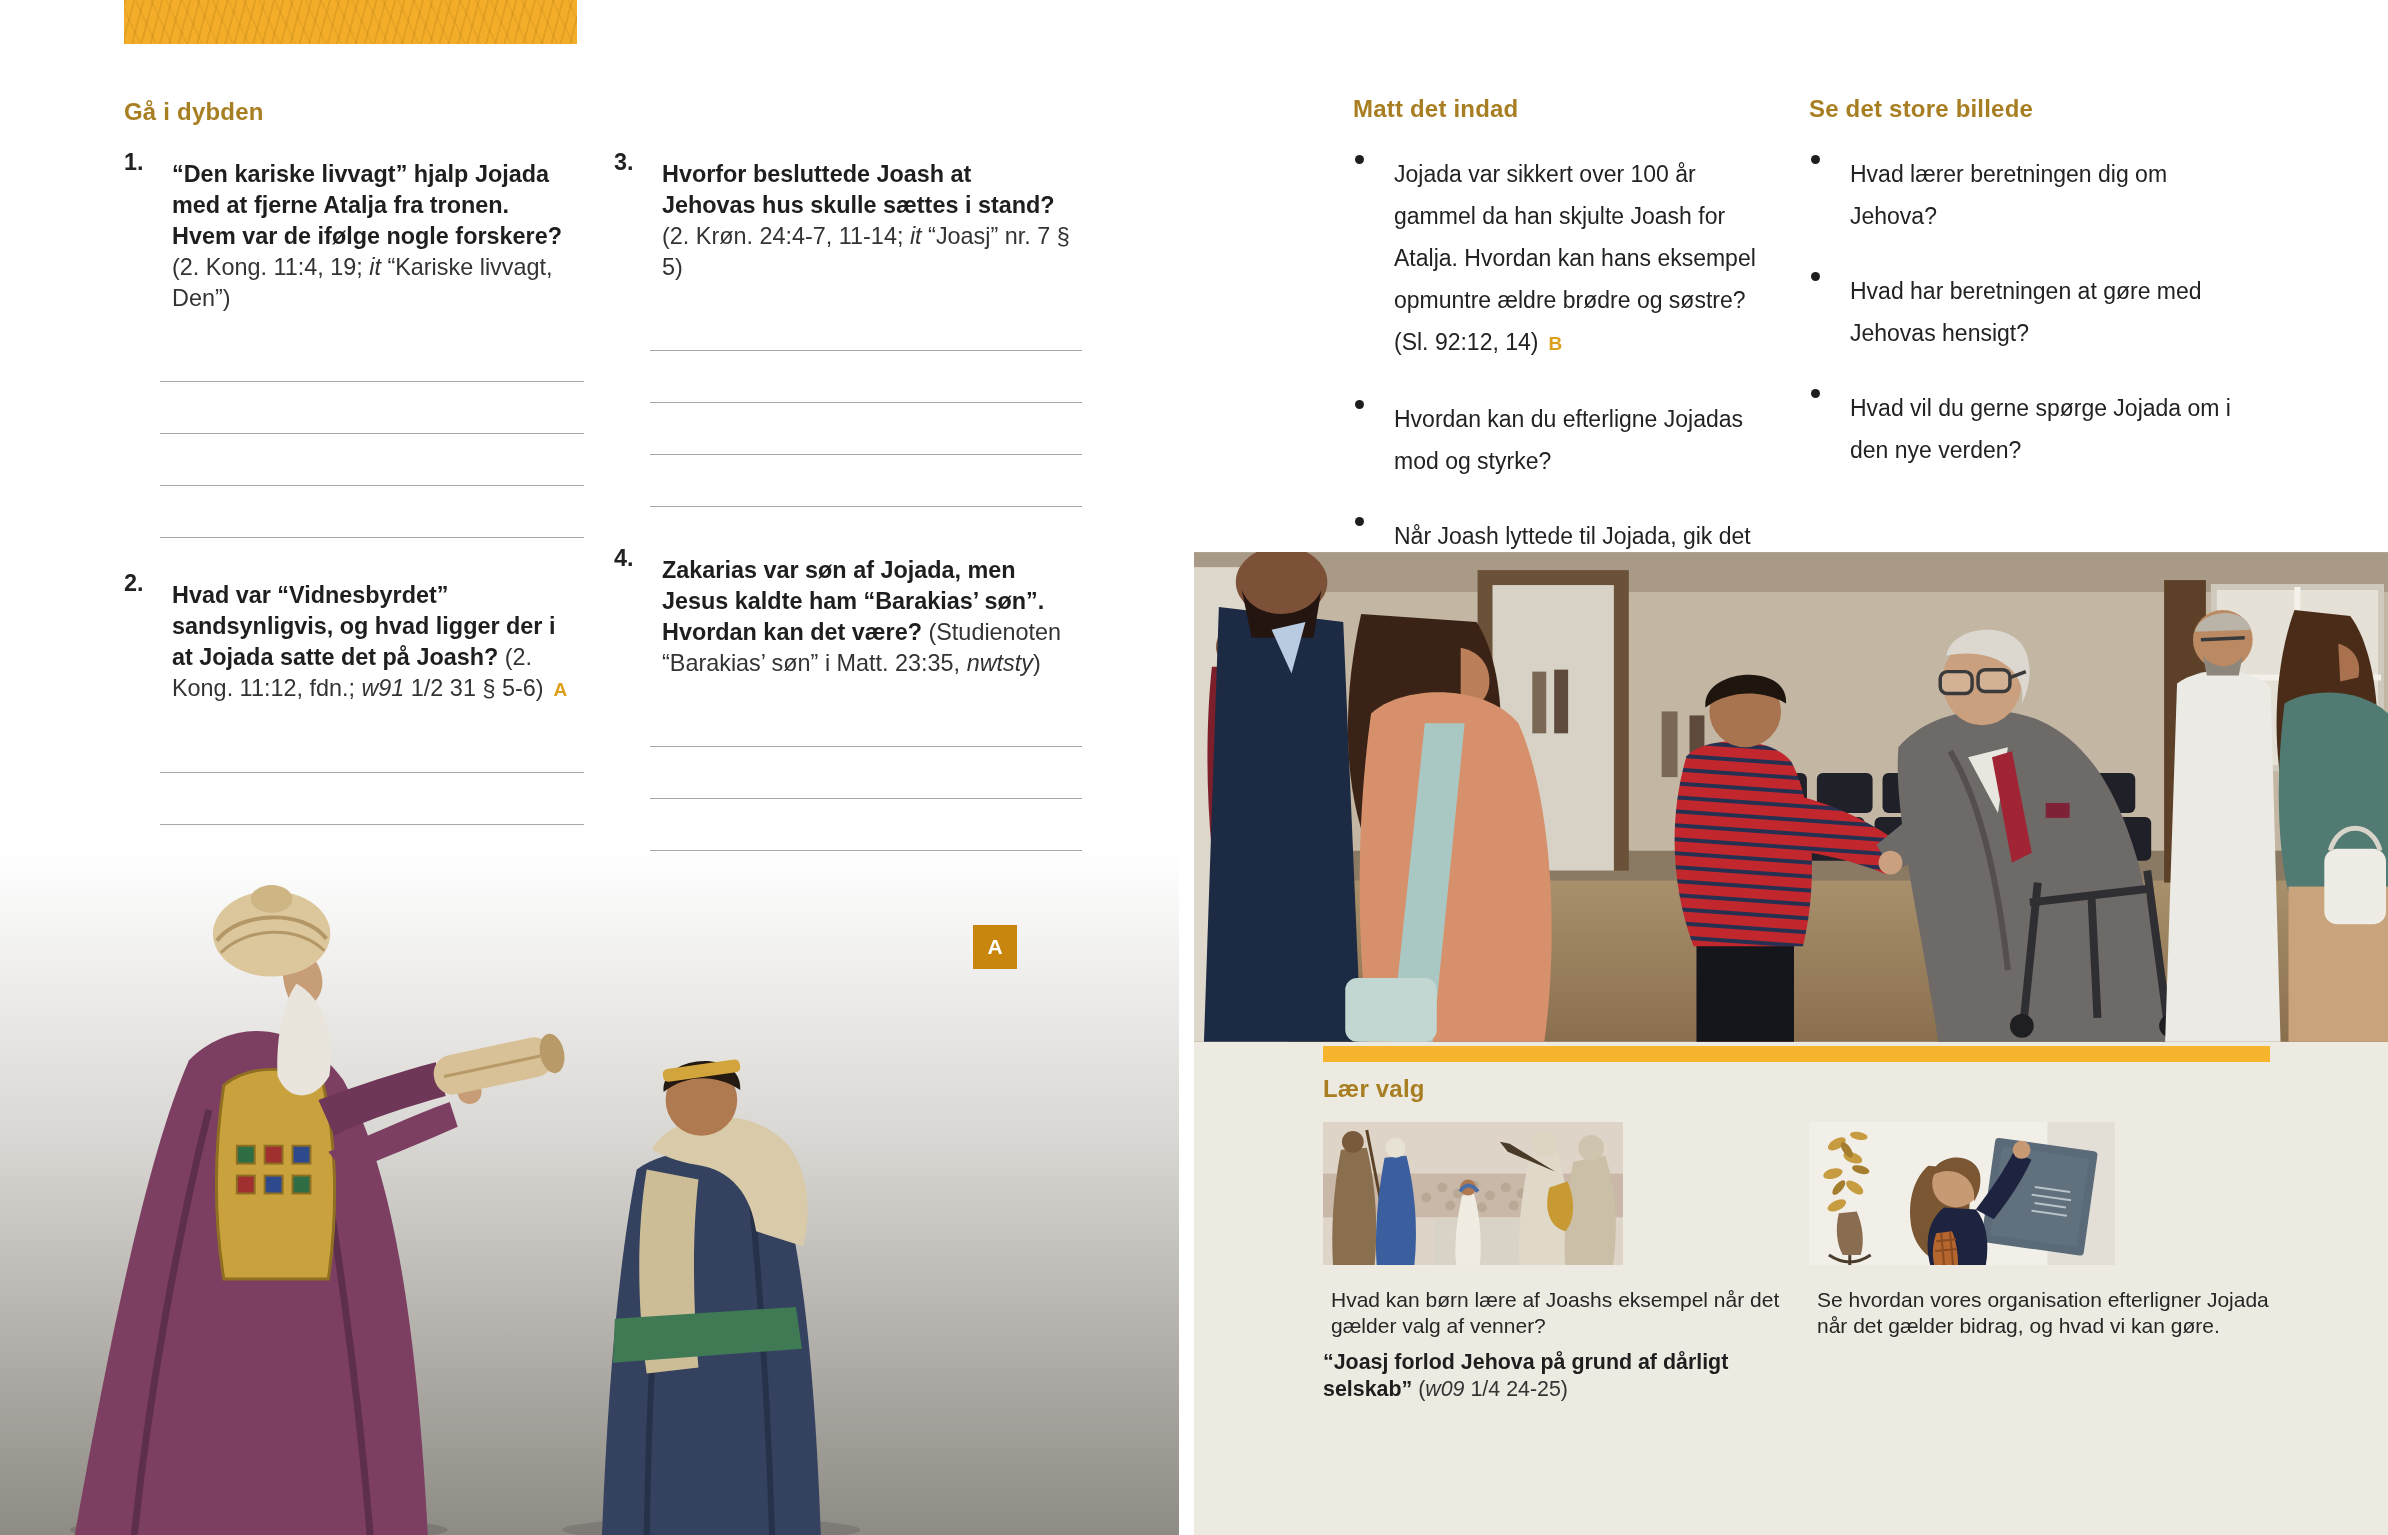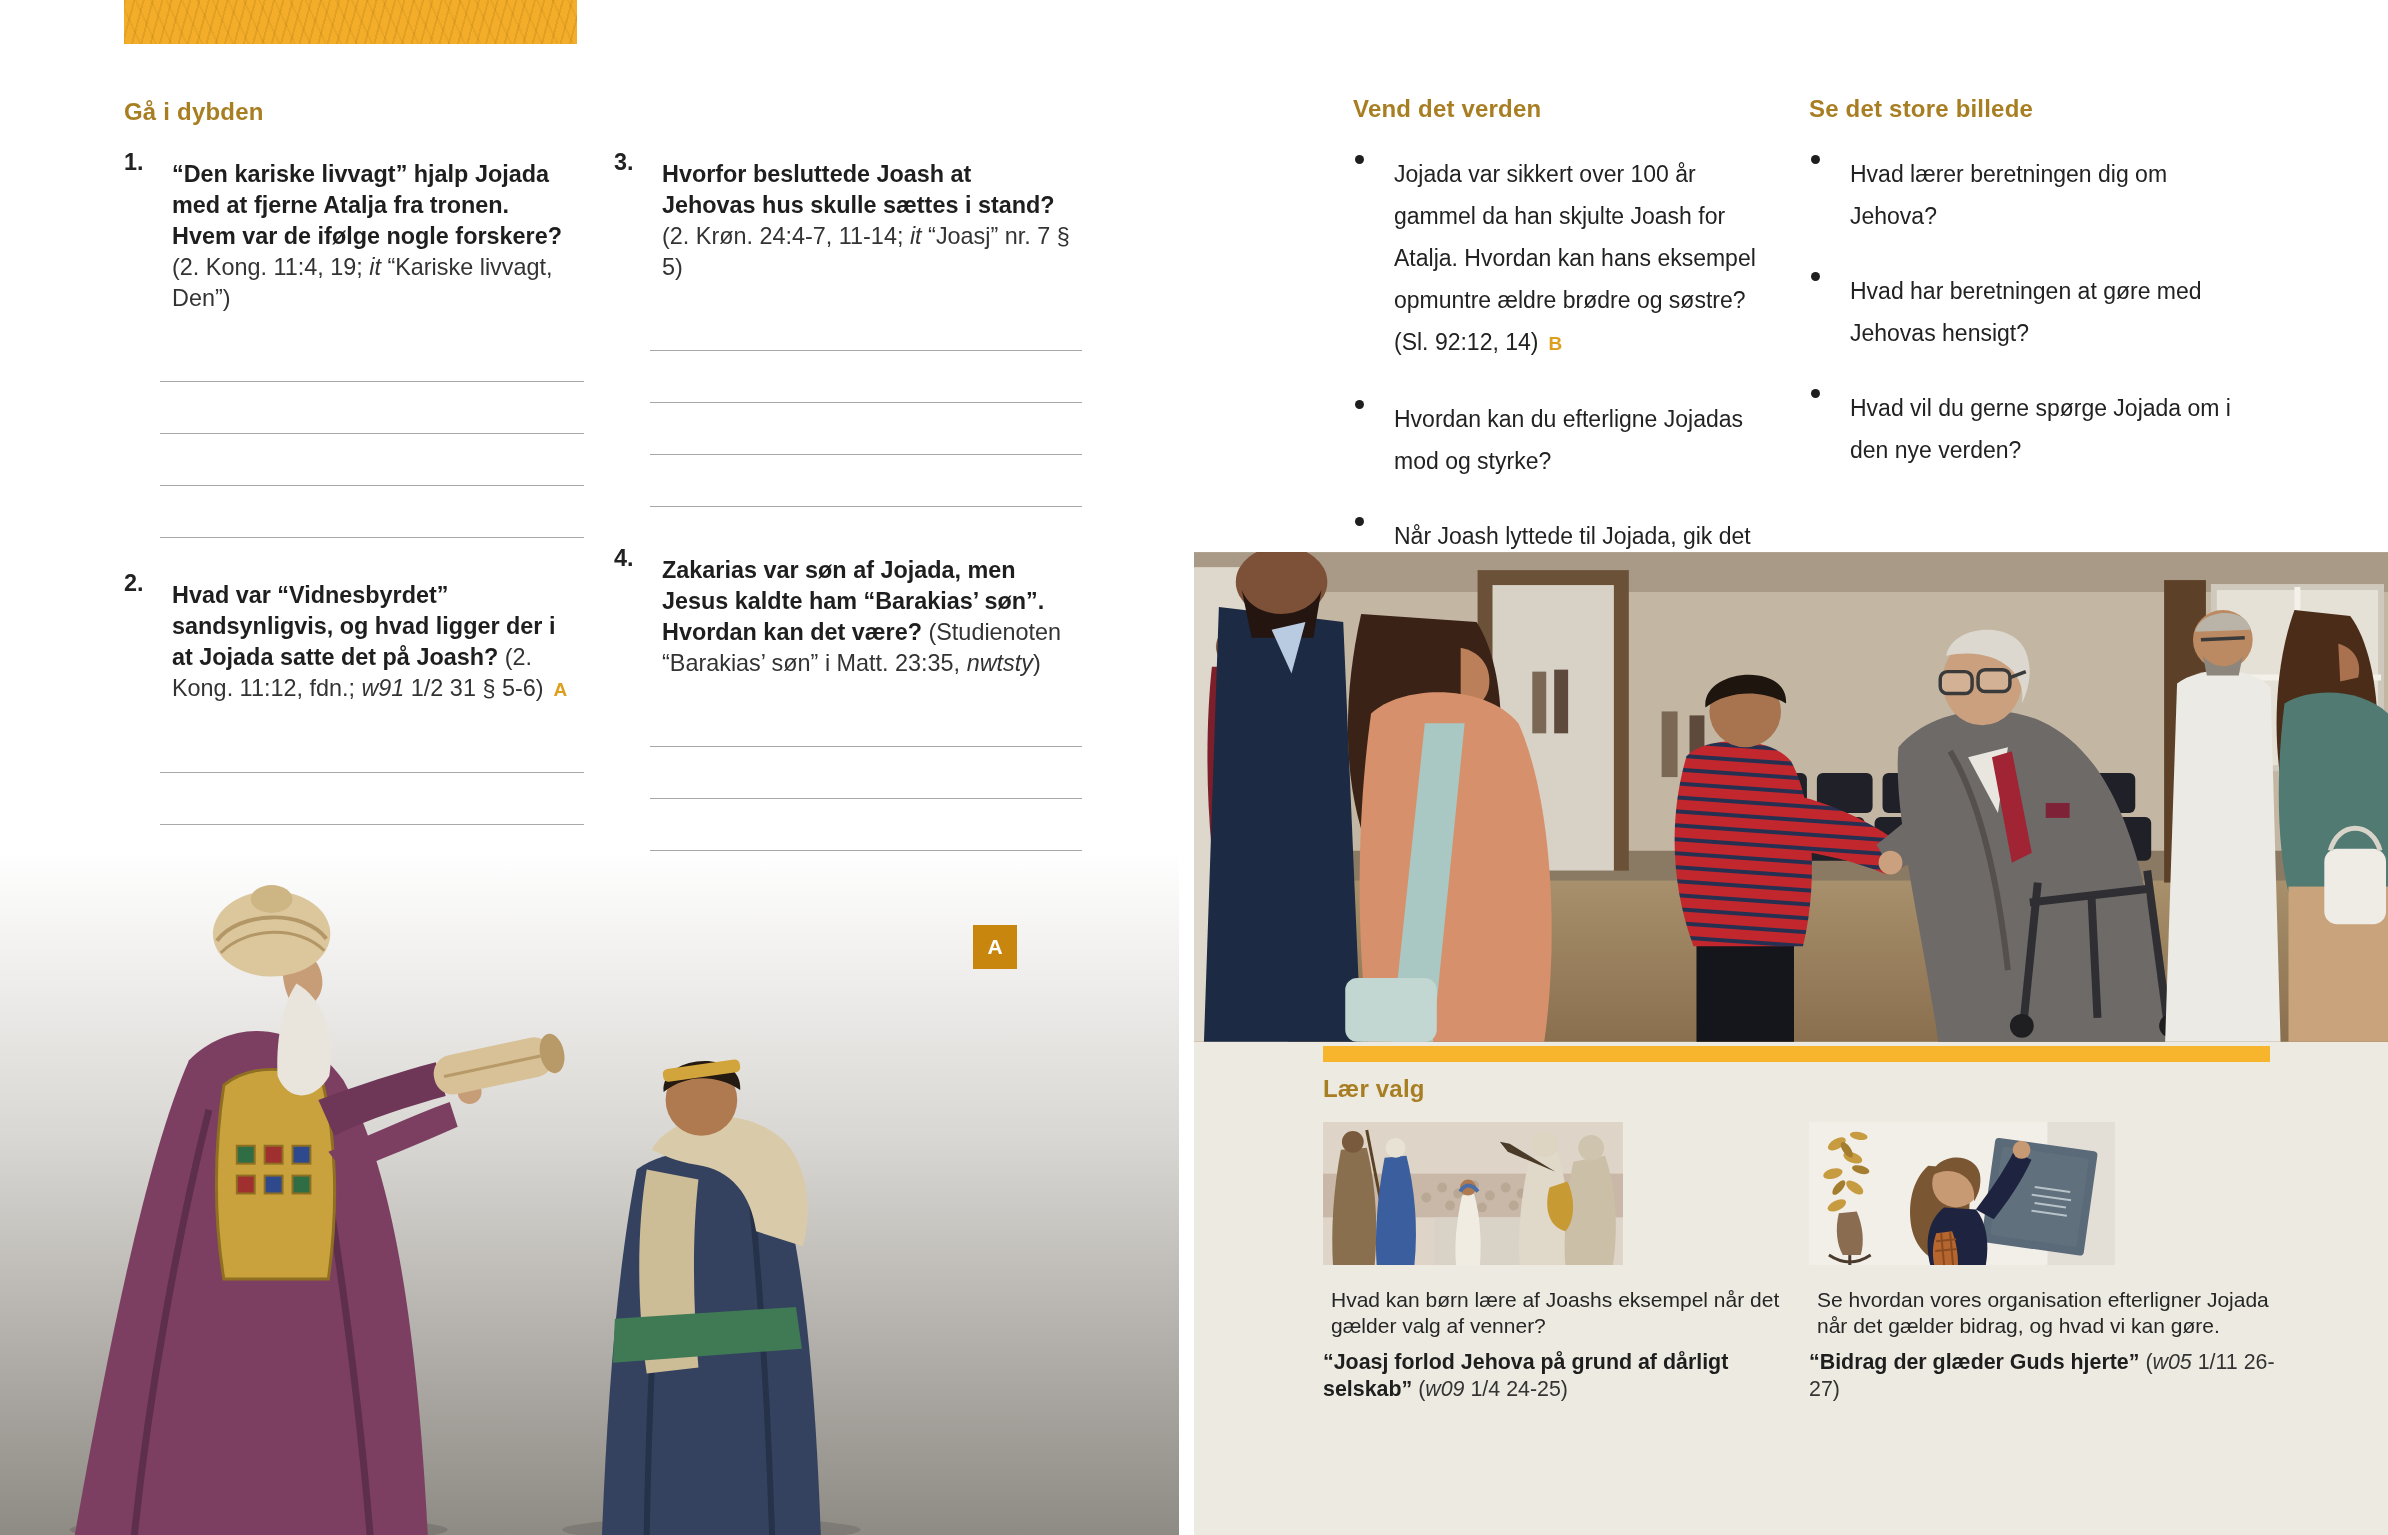--- a/index.html
+++ b/index.html
@@ -182,21 +182,21 @@
   <circle cx="705" cy="250" r="36" fill="#b07a50"></circle>
   <path d="M667,242 C663,204 747,198 744,240 C720,224 690,224 667,242 Z" fill="#241a12"></path>
   <rect x="666" y="214" width="78" height="13" rx="5" fill="#d2a43c" transform="rotate(-8 705 220)"></rect>
 </svg>
 </div>
 
 <div class="abs badge" style="left:973px;top:925px;">A</div>
 <div class="abs badge" style="left:2281px;top:980px;">B</div>
 
 <section class="bullets-sec inward">
-  <h2 class="gold">Vend det verden</h2>
+  <h2 class="gold">Matt det indad</h2>
   <div class="bullet">
     <span class="dot"></span>
     <p><span>Jojada var sikkert over 100 år gammel da han skjulte Joash for Atalja. Hvordan kan hans eksempel opmuntre ældre brødre og søstre? (Sl. 92:12, 14)</span><span class="marker">B</span></p>
   </div>
   <div class="bullet">
     <span class="dot"></span>
     <p><span>Hvordan kan du efterligne Jojadas mod og styrke?</span></p>
   </div>
   <div class="bullet">
     <span class="dot"></span>
@@ -400,15 +400,14 @@
     <circle cx="214" cy="28" r="9" fill="#c89a74"></circle>
     <path d="M128,112 C124,124 124,134 126,144 L150,144 C150,132 148,120 144,110 Z" fill="#b5652e"></path>
     <g stroke="#8a4a20" stroke-width="2">
       <line x1="128" y1="120" x2="148" y2="118"></line>
         <line x1="127" y1="130" x2="149" y2="128"></line>
       <line x1="133" y1="112" x2="136" y2="144"></line>
         <line x1="142" y1="111" x2="145" y2="144"></line>
     </g>
   </svg>
   <p class="desc">Se hvordan vores organisation efterligner Jojada når det gælder bidrag, og hvad vi kan gøre.</p>
-  <p class="ctitle"><b>“Bidrag der glæder Guds hjerte”</b><span class="cref"> (</span><i class="cref">w05</i><span class="cref"> 1/11 26-27)</span></p>
 </div>
 
 
 </body></html>

